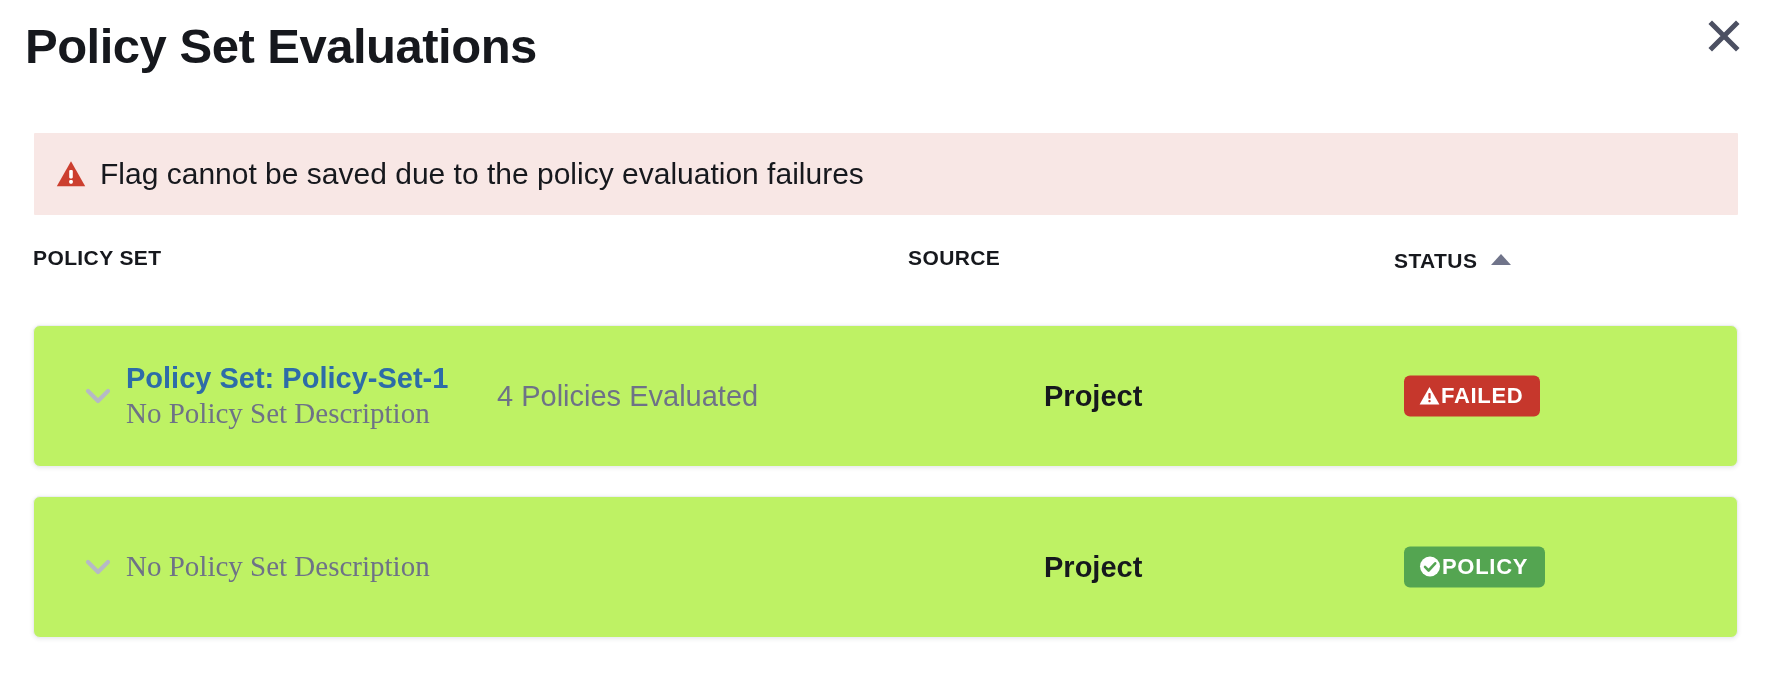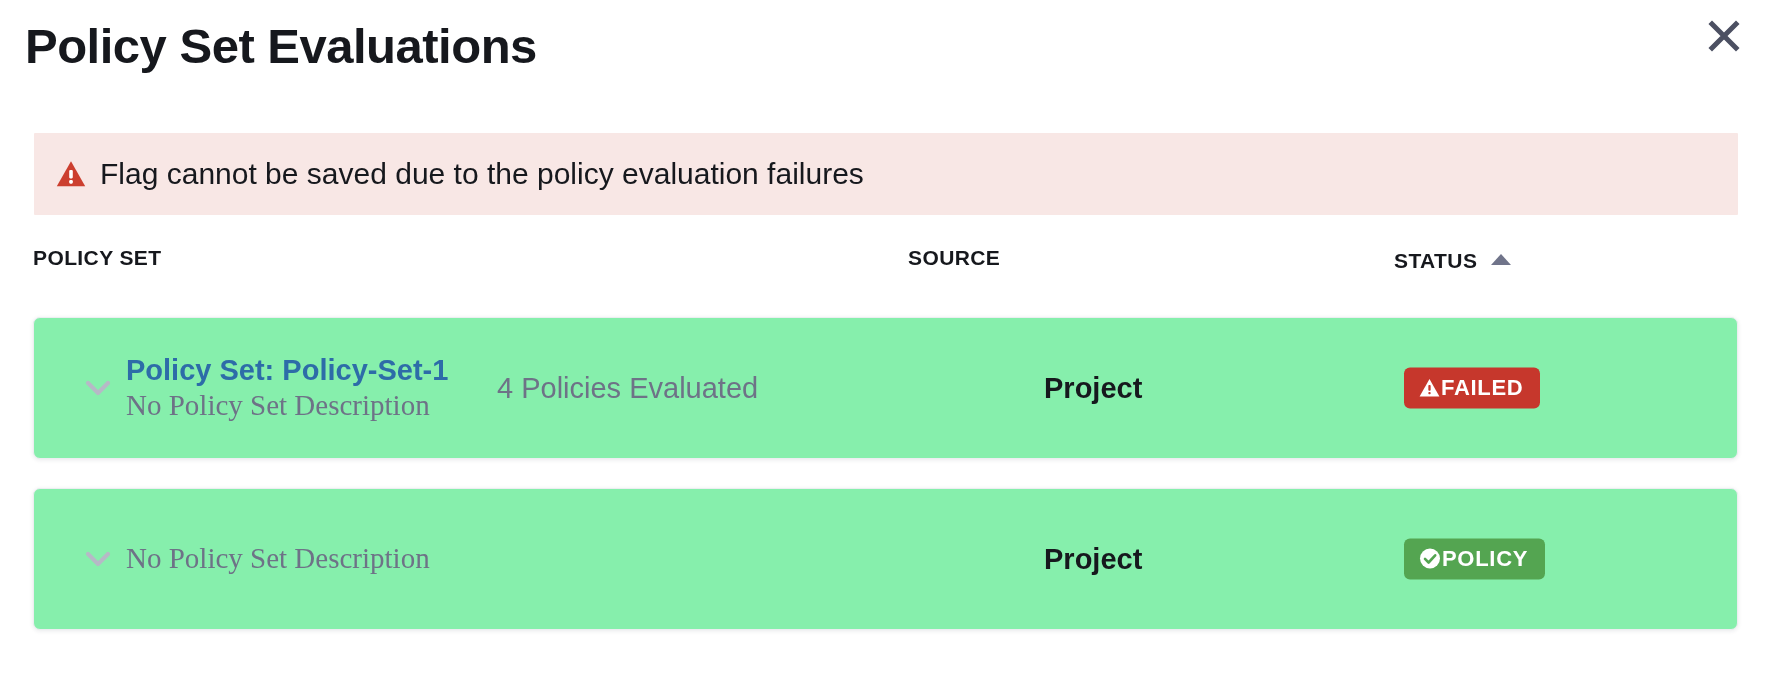--- a/index.html
+++ b/index.html
@@ -104,22 +104,22 @@
     border-right: 10px solid transparent;
     border-bottom: 11px solid #70748a;
     position: relative;
     top: -2px;
   }
 
   
   .rows { position: absolute; left: 0; top: 317px; width: 1782px; }
   .row-card {
     position: relative;
-    margin: 0 44px 29px 33px;
-    background: #86efac;
+    margin: 8px 44px 29px 33px;
+    background: #bef264;
     border: 1px solid #eceef1;
     border-radius: 7px;
     box-shadow: 0 1px 4px rgba(30,35,60,0.10);
     height: 142px;
   }
   .row-inner {
     position: absolute;
     inset: 0;
   }
   .chevron {

